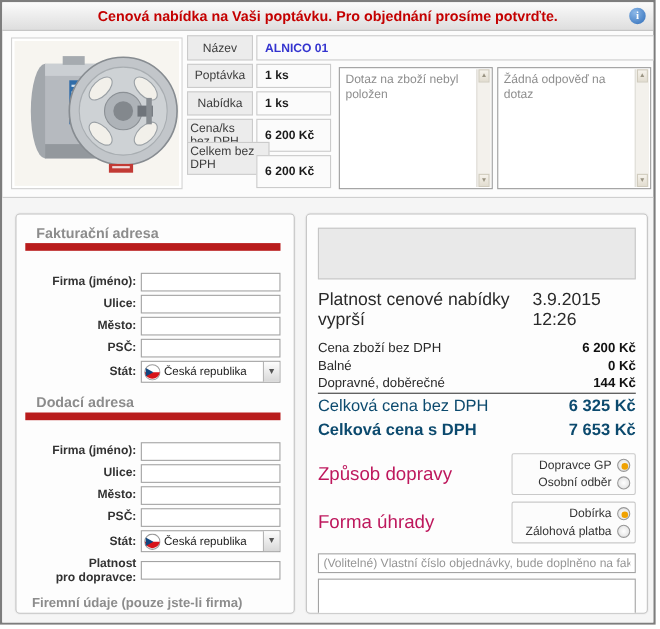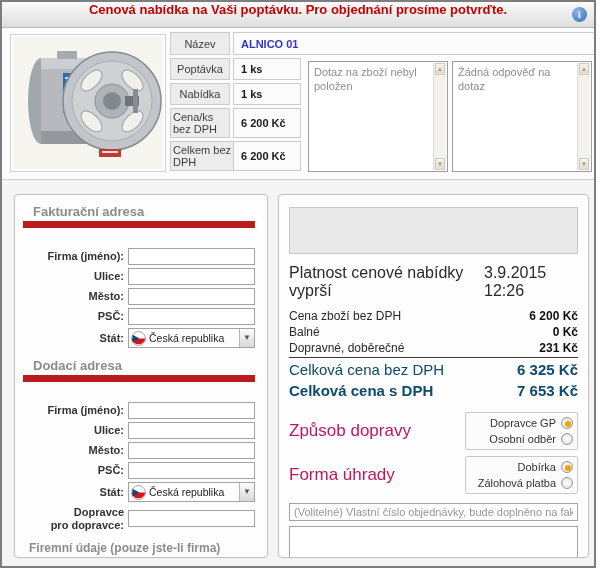--- a/index.html
+++ b/index.html
@@ -2,21 +2,21 @@
 <html><head>
 <meta charset="utf-8">
 <style>
   * { box-sizing: border-box; margin: 0; padding: 0; }
   body { font-family: "Liberation Sans", sans-serif; background: #fff; }
   .page { position: relative; width: 596px; height: 568px; border: 2px solid #7d7d7d; background: #fcfcfc; overflow: hidden; }
 
   
   .header-bar { position: absolute; top: 0; left: 0; width: 100%; height: 26px;
     background: linear-gradient(#fbfbfb, #dedede); border-bottom: 1px solid #b8b8b8;
-    display: flex; align-items: flex-start; justify-content: center;
+    display: flex; align-items: center; justify-content: center;
     color: #c40000; font-weight: bold; font-size: 13px; }
   .info-icon { position: absolute; right: 7px; top: 5px; width: 15px; height: 15px; border-radius: 50%;
     background: radial-gradient(circle at 35% 30%, #8cb8e8, #2e6cb8); color: #fff;
     font-size: 10px; font-weight: bold; text-align: center; line-height: 15px;
     font-family: "Liberation Serif", serif; cursor: pointer; }
 
   
   .product-image { position: absolute; left: 8px; top: 32px; width: 156px; height: 138px;
     background: #fff; border: 1px solid #d2d2d2; }
   .product-image svg { display: block; margin: 2px; }
@@ -134,21 +134,21 @@
 
   <div class="cell cell-label" style="left:168px; top:56px; width:60px; height:22px;">Poptávka</div>
   <div class="cell cell-value" style="left:231px; top:56px; width:68px; height:22px;">1 ks</div>
 
   <div class="cell cell-label" style="left:168px; top:81px; width:60px; height:22px;">Nabídka</div>
   <div class="cell cell-value" style="left:231px; top:81px; width:68px; height:22px;">1 ks</div>
 
   <div class="cell cell-label" style="left:168px; top:106px; width:60px; height:30px;">Cena/ks bez DPH</div>
   <div class="cell cell-value" style="left:231px; top:106px; width:68px; height:30px;">6 200 Kč</div>
 
-  <div class="cell cell-label" style="left:168px; top:139px; width:75px; height:30px;">Celkem bez DPH</div>
+  <div class="cell cell-label" style="left:168px; top:127px; width:75px; height:30px;">Celkem bez DPH</div>
   <div class="cell cell-value" style="left:231px; top:139px; width:68px; height:30px;">6 200 Kč</div>
 
   <div class="qa-box" style="left:306px;">
     <span>Dotaz na zboží nebyl položen</span>
     <div class="scrollbar">
       <div class="sb-btn sb-up">▲</div>
       <div class="sb-btn sb-down">▼</div>
     </div>
   </div>
   <div class="qa-box" style="left:450px;">
@@ -223,21 +223,21 @@
             <path d="M.7 8a7.4 7.4 0 0 0 14.6 0z" fill="#d7141a"></path>
             <path d="M1.6 3.9 L9 8 L1.6 12.1 z" fill="#11457e"></path>
           </svg>
         </span>
         <span class="select-text">Česká republika</span>
         <span class="arrow-btn">▼</span>
       </div>
     </div>
     <div class="form-row" style="margin-top:4px;">
       <span class="form-label">
-        <span>Dopravce</span><br>
+        <span>Platnost</span><br>
         <span>pro dopravce:</span>
       </span>
       <input class="form-input" type="text" style="">
     </div>
 
     <div class="section-heading small section-gap">Firemní údaje (pouze jste-li firma)</div>
 
     <div class="form-row">
       <span class="form-label">IČ:</span>
       <input class="form-input" type="text" style="">
@@ -261,21 +261,21 @@
     <div class="kv-row price-row">
       <span>Cena zboží bez DPH</span>
       <span class="val">6 200 Kč</span>
     </div>
     <div class="kv-row price-row">
       <span>Balné</span>
       <span class="val">0 Kč</span>
     </div>
     <div class="kv-row price-row underlined">
       <span>Dopravné, doběrečné</span>
-      <span class="val">231 Kč</span>
+      <span class="val">144 Kč</span>
     </div>
 
     <div class="kv-row total-row">
       <span>Celková cena bez DPH</span>
       <span class="val">6 325 Kč</span>
     </div>
     <div class="kv-row total-row strong">
       <span>Celková cena s DPH</span>
       <span class="val">7 653 Kč</span>
     </div>

